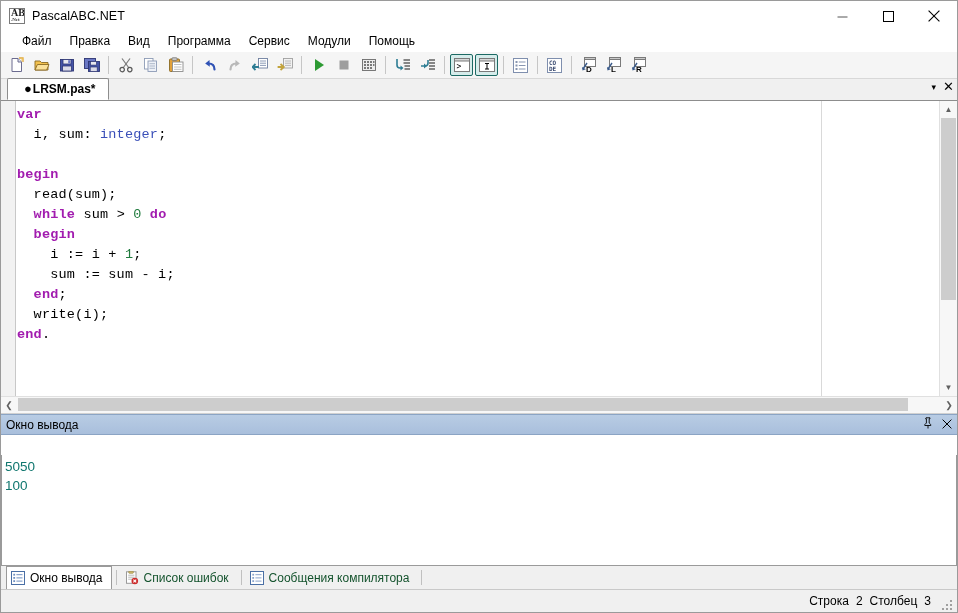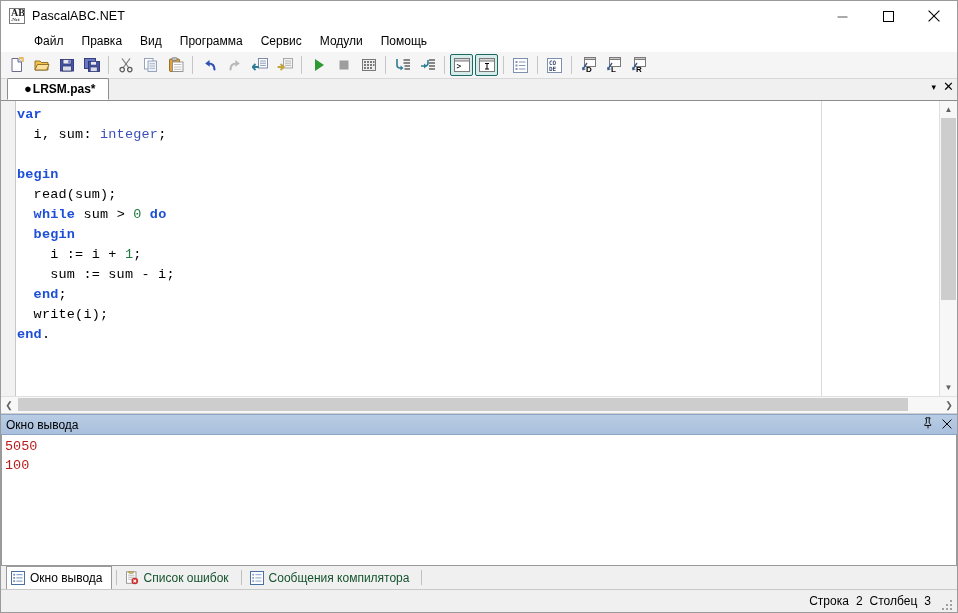--- a/index.html
+++ b/index.html
@@ -90,21 +90,21 @@
     color: #000;
   }
   .win-btn svg { display: block; }
 
   
   .menubar {
     height: 21px;
     background: #ffffff;
     display: flex;
     align-items: center;
-    padding-left: 24px;
+    padding-left: 12px;
     flex: 0 0 auto;
   }
   .menu-item {
     font-size: 12px;
     color: #000;
     padding: 2px 9px 3px 9px;
     line-height: 15px;
     white-space: nowrap;
   }
 
@@ -218,21 +218,21 @@
     left: 16px;
     top: 4px;
     right: 20px;
     font-family: "Liberation Mono", "DejaVu Sans Mono", monospace;
     font-size: 13.5px;
     line-height: 20px;
     white-space: pre;
     color: #000000;
     letter-spacing: 0.2px;
   }
-  .kw { font-weight: bold; color: #1d4ed8; }
+  .kw { font-weight: bold; color: #a21caf; }
   .type { color: #3a4fb8; }
   .num { color: #1f7a3d; }
 
   
   .vscroll {
     position: absolute;
     right: 0; top: 0;
     width: 17px;
     bottom: 0;
     background: #f7f7f7;
@@ -308,27 +308,28 @@
     display: flex;
     align-items: center;
     gap: 9px;
   }
   .output-body {
     flex: 1 1 auto;
     background: #ffffff;
     border-left: 1px solid #9a9a9a;
     border-right: 1px solid #9a9a9a;
     padding: 2px 0 0 3px;
-    font-family: Liberation Mono, monospace;
+    font-family: Liberation Sans, sans-serif;
     font-size: 13.5px;
     line-height: 19px;
     white-space: pre;
-    color: #b91c1c;
+    color: #0f766e;
     overflow: hidden;
     box-sizing: border-box;
+    margin-top: 20px;
   }
 
   
   .bottom-tabs {
     height: 23px;
     background: #f0f0f0;
     border-top: 1px solid #9a9a9a;
     display: flex;
     align-items: stretch;
     flex: 0 0 auto;

